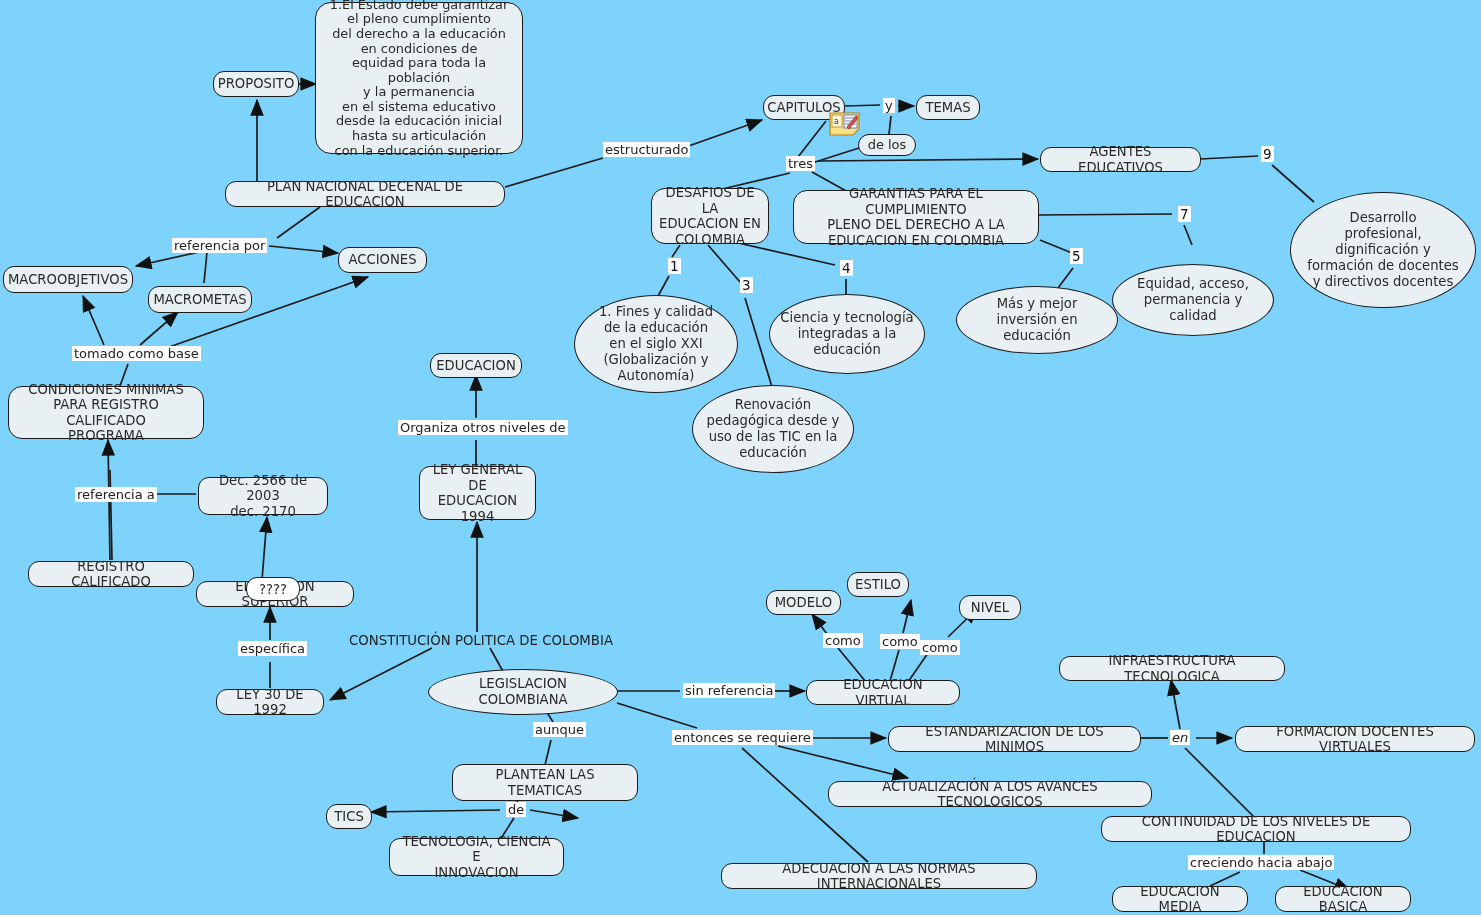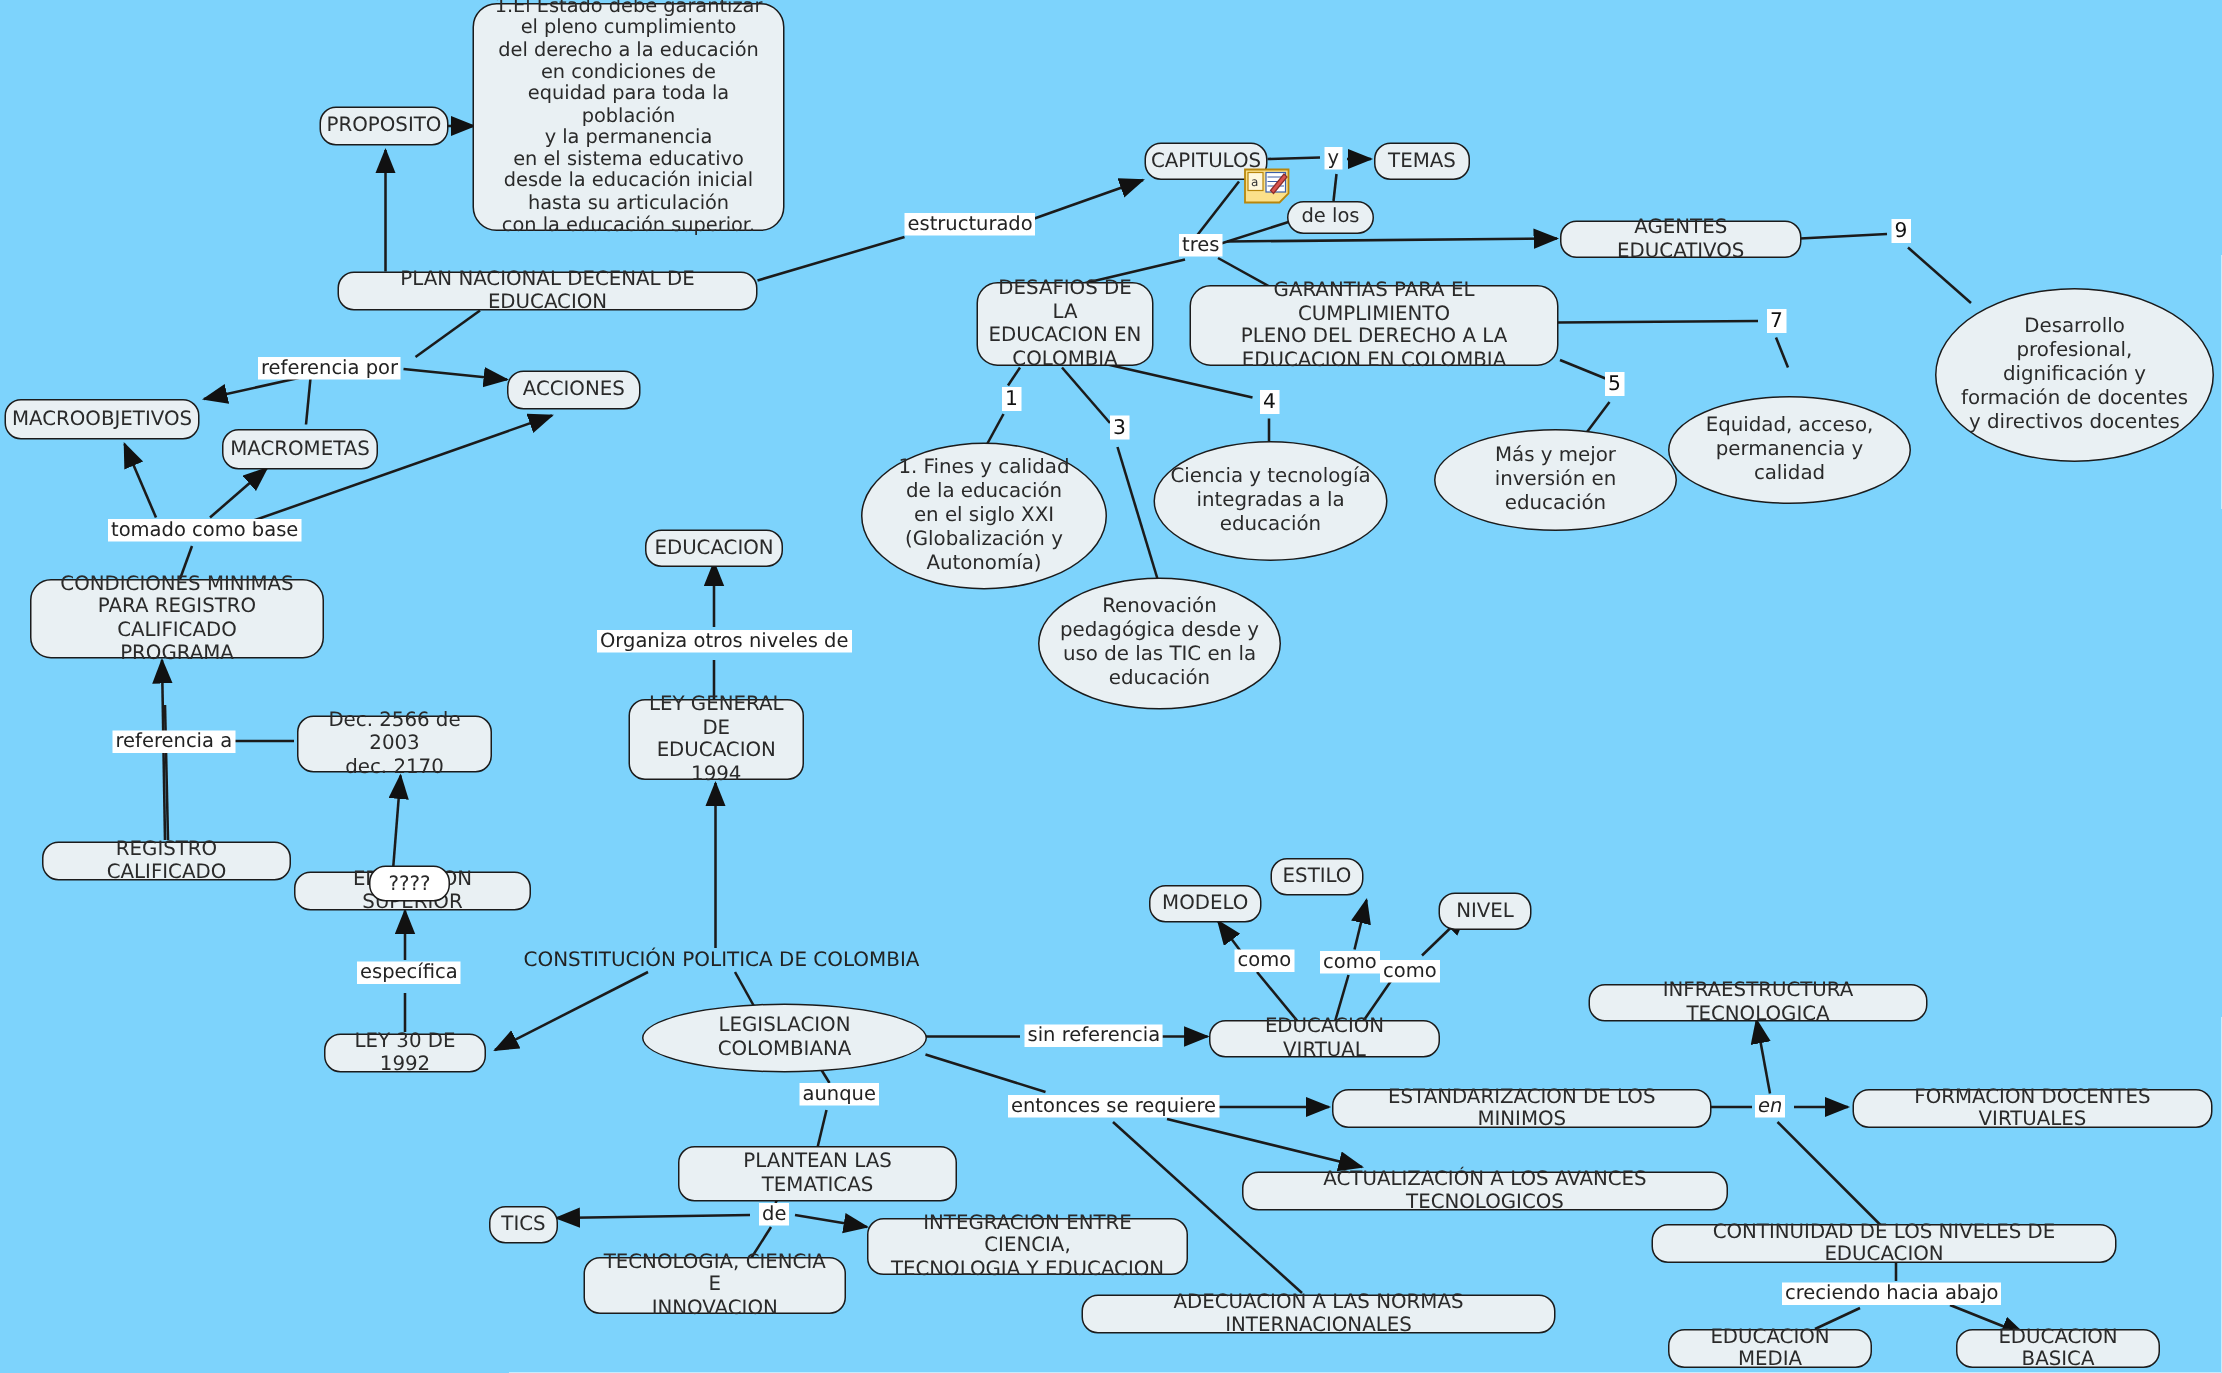--- a/index.html
+++ b/index.html
@@ -235,21 +235,21 @@
   <div class="node" style="left:213px;top:71px;width:86px;height:26px;">PROPOSITO</div>
 
   <div class="node" style="left:225px;top:181px;width:280px;height:26px;">PLAN NACIONAL DECENAL DE EDUCACION</div>
 
   <div class="node" style="left:3px;top:266px;width:130px;height:27px;">MACROOBJETIVOS</div>
 
   <div class="node" style="left:148px;top:286px;width:104px;height:27px;">MACROMETAS</div>
 
   <div class="node" style="left:338px;top:247px;width:89px;height:26px;">ACCIONES</div>
 
-  <div class="node big" style="left:8px;top:386px;width:196px;height:53px;margin-left:12px;">CONDICIONES MINIMAS
+  <div class="node big" style="left:8px;top:386px;width:196px;height:53px;">CONDICIONES MINIMAS
 PARA REGISTRO CALIFICADO
 PROGRAMA</div>
 
   <div class="node" style="left:28px;top:561px;width:166px;height:26px;">REGISTRO CALIFICADO</div>
 
   <div class="node" style="left:198px;top:477px;width:130px;height:38px;">Dec. 2566 de 2003
 dec. 2170</div>
 
   <div class="node" style="left:196px;top:581px;width:158px;height:26px;">EDUCACION SUPERIOR</div>
 
@@ -334,31 +334,29 @@
   <div class="node" style="left:1235px;top:726px;width:240px;height:26px;">FORMACION DOCENTES VIRTUALES</div>
 
   <div class="node" style="left:828px;top:781px;width:324px;height:26px;">ACTUALIZACIÓN A LOS AVANCES TECNOLOGICOS</div>
 
   <div class="node" style="left:1101px;top:816px;width:310px;height:26px;">CONTINUIDAD DE LOS NIVELES DE EDUCACION</div>
 
   <div class="node" style="left:721px;top:863px;width:316px;height:26px;">ADECUACION A LAS NORMAS INTERNACIONALES</div>
 
   <div class="node" style="left:1112px;top:886px;width:136px;height:26px;">EDUCACION MEDIA</div>
 
-  <div class="node" style="left:1304px;top:886px;width:136px;height:26px;">EDUCACION BASICA</div>
+  <div class="node" style="left:1275px;top:886px;width:136px;height:26px;">EDUCACION BASICA</div>
 
   <div class="node" style="left:452px;top:764px;width:186px;height:37px;">PLANTEAN LAS TEMATICAS</div>
 
   <div class="node" style="left:326px;top:804px;width:46px;height:25px;">TICS</div>
 
   <div class="node" style="left:389px;top:838px;width:175px;height:38px;">TECNOLOGIA, CIENCIA E
 INNOVACION</div>
 
-  <div class="node" style="left:578px;top:812px;width:214px;height:38px;">INTEGRACION ENTRE CIENCIA,
-TECNOLOGIA Y EDUCACION</div>
 
   <div class="plainlabel" style="left:349px;top:633px;">CONSTITUCIÓN POLITICA DE COLOMBIA</div>
 
   <div class="linklabel" style="left:603px;top:142px;">estructurado</div>
 
   <div class="linklabel" style="left:172px;top:238px;">referencia por</div>
 
   <div class="linklabel" style="left:72px;top:346px;">tomado como base</div>
 
   <div class="linklabel" style="left:75px;top:487px;">referencia a</div>

